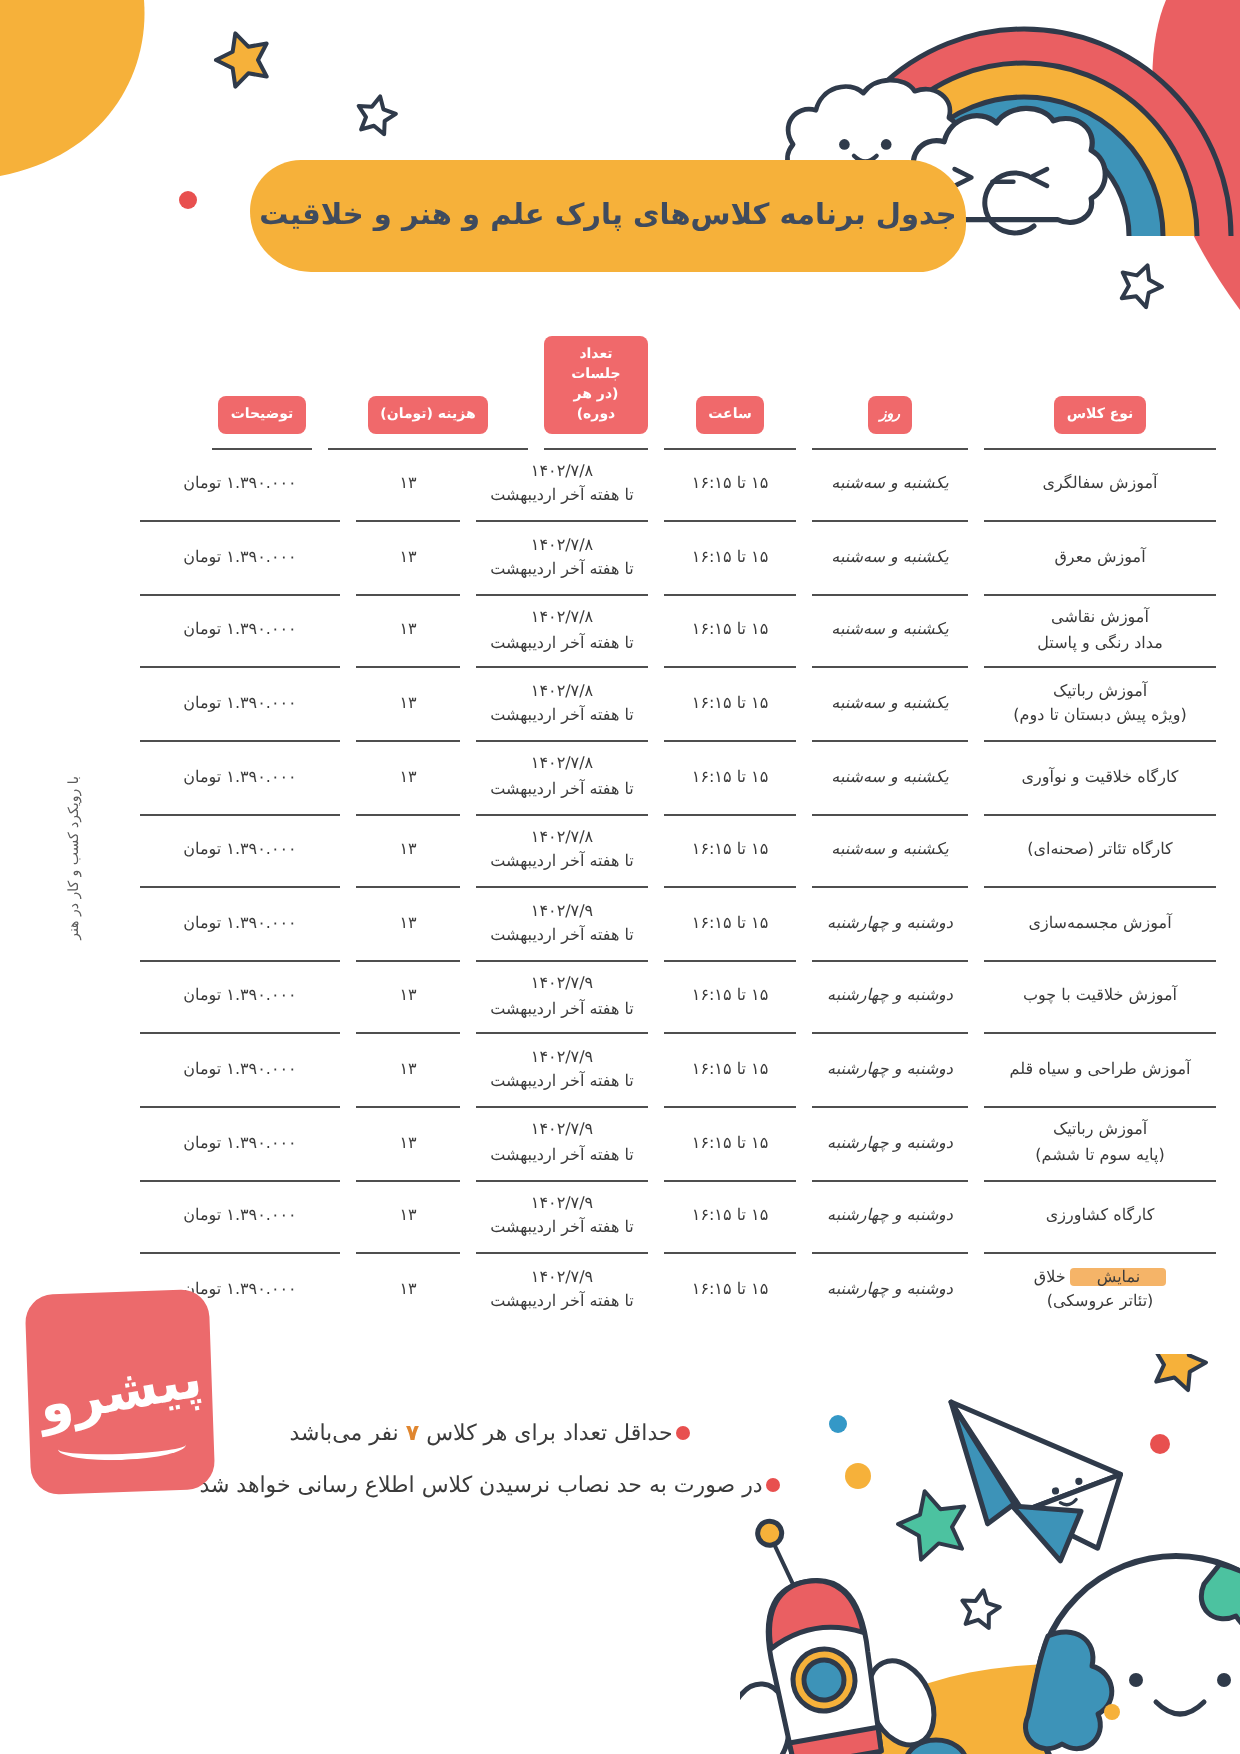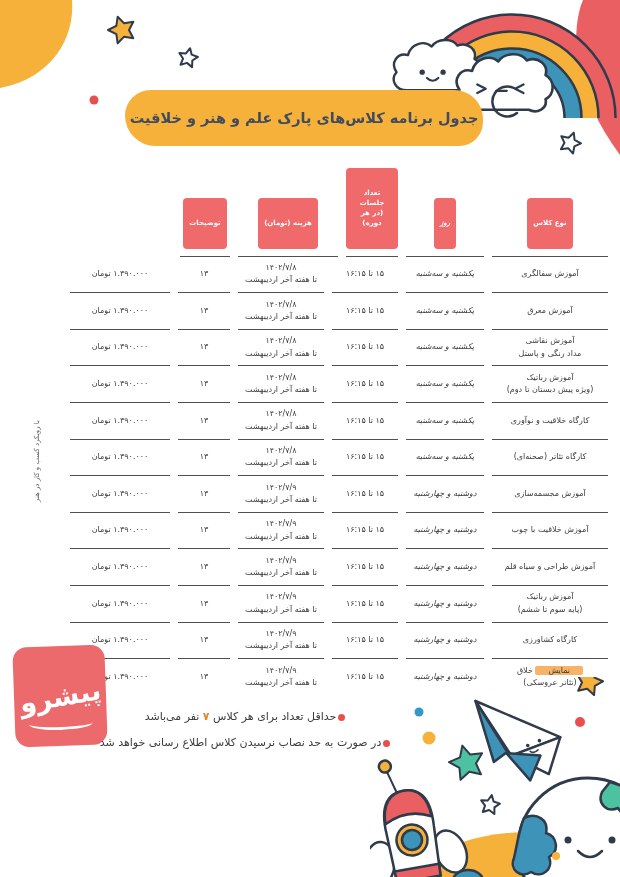--- a/index.html
+++ b/index.html
@@ -2,30 +2,30 @@
 <html lang="fa"><head>
 <meta charset="utf-8">
 <style>
   html,body{margin:0;padding:0;}
   .page{position:relative;width:620px;height:877px;background:#ffffff;overflow:hidden;
         font-family:"DejaVu Sans", sans-serif;}
   svg{display:block;}
   .deco{position:absolute;pointer-events:none;}
 
   
-  .title-pill{position:absolute;left:125px;top:90px;width:358px;height:56px;background:#f6b13a;
+  .title-pill{position:absolute;left:125px;top:80px;width:358px;height:56px;background:#f6b13a;
     border-radius:30px 34px 28px 36px;display:flex;align-items:center;justify-content:center;}
   .title-pill span{font-size:14.5px;font-weight:bold;color:#3f4b5e;direction:rtl;}
 
   
   .table{position:absolute;top:168px;left:8px;right:8px;direction:rtl;}
   .header-row{display:flex;}
   .hcell{display:flex;align-items:flex-end;justify-content:center;padding-bottom:7px;
     border-bottom:1px solid #4f4f4f;margin:0 4px;}
-  .badge{background:#f0696b;color:#fff;border-radius:4px;padding:20px 6px;font-size:7px;
+  .badge{background:#f0696b;color:#fff;border-radius:4px;padding:4px 6px;font-size:7px;
     font-weight:bold;text-align:center;line-height:1.45;display:flex;flex-direction:column;}
   .w-type{width:116px;}.w-day{width:78px;font-style:italic;}.w-time{width:66px;}.w-date{width:86px;}
   .w-sessions{width:52px;}.w-cost{width:100px;}.w-notes{width:50px;}
 
   .tbody{display:flex;}
   .rows{display:flex;flex-direction:column;}
   .row{display:flex;height:36.6px;}
   .cell{display:flex;flex-direction:column;justify-content:center;align-items:center;
     text-align:center;border-bottom:1px solid #4f4f4f;margin:0 4px;font-size:8px;
     color:#3b3b3b;line-height:1.55;}
@@ -96,20 +96,25 @@
   <div class="table">
     <div class="header-row" id="header-row">
         <div class="hcell w-type">
           <div class="badge">
             <span>نوع کلاس</span>
           </div>
         </div>
         <div class="hcell w-day">
           <div class="badge">
             <span>روز</span>
+          </div>
+        </div>
+        <div class="hcell w-time">
+          <div class="badge">
+            <span>ساعت</span>
           </div>
         </div>
         <div class="hcell w-sessions">
           <div class="badge">
             <span>تعداد جلسات</span>
             <span>(در هر دوره)</span>
           </div>
         </div>
         <div class="hcell w-cost">
           <div class="badge">

